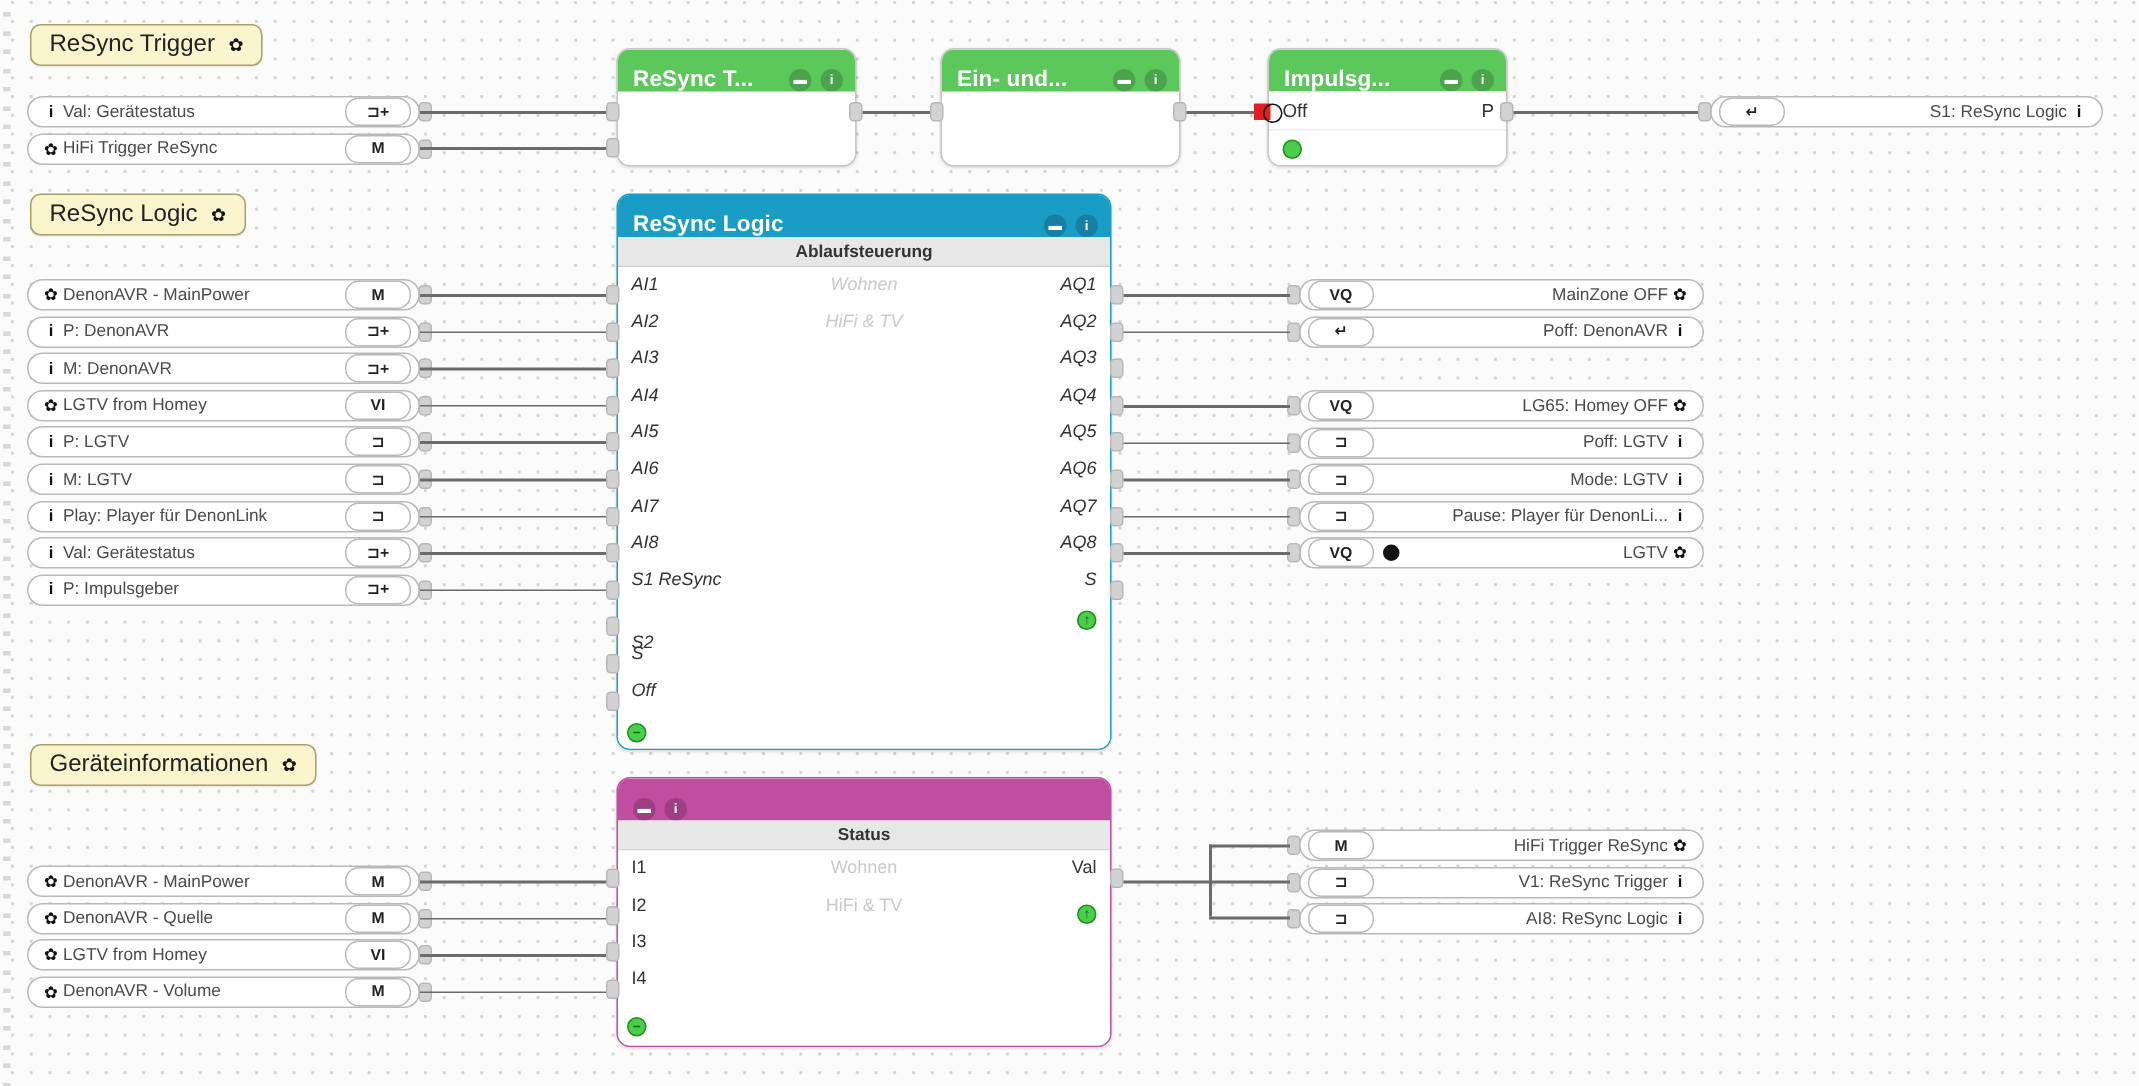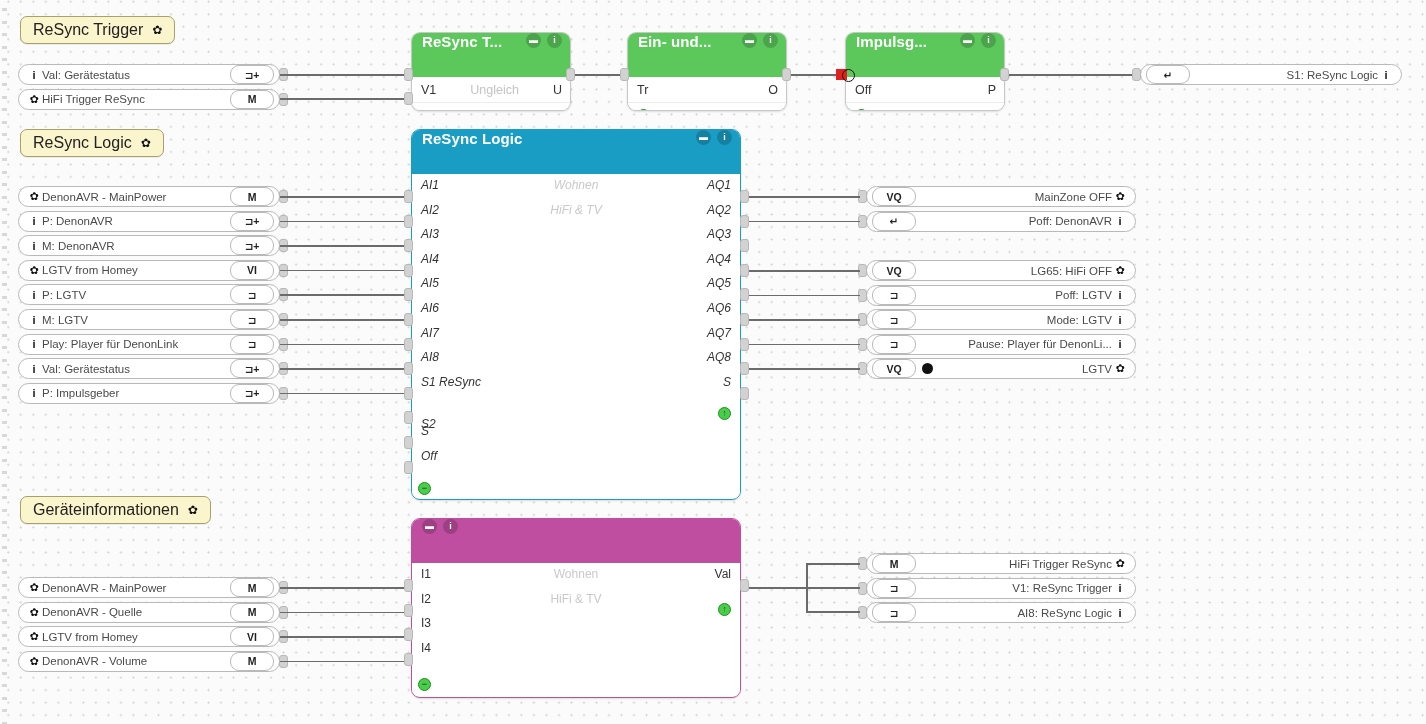--- a/index.html
+++ b/index.html
@@ -61,21 +61,21 @@
   }
 
   
   .node{
     position:absolute;border-radius:9px;background:#fff;
     border:1px solid rgba(0,0,0,.22);
     box-shadow:0 1px 2px rgba(0,0,0,.12);
     overflow:hidden;box-sizing:border-box;
   }
   .node .hdr{
-    height:44px;display:flex;align-items:flex-start;
+    height:28px;display:flex;align-items:flex-end;
     padding:0 8px 0 10px;color:#fff;font-size:15px;font-weight:bold;
     letter-spacing:.1px;
   }
   .node .hdr .ttl{flex:1 1 auto;overflow:hidden;white-space:nowrap;text-overflow:ellipsis;}
   .hicons{display:flex;gap:6px;align-items:center;}
   .hicon{
     width:15px;height:15px;border-radius:50%;
     background:rgba(0,0,0,.18);
     display:flex;align-items:center;justify-content:center;
     font-size:9px;color:#fff;font-weight:bold;line-height:1;
@@ -303,21 +303,21 @@
     </div>
     <div class="port" style="left: 858px; top: 190px;"></div>
     <div class="iorow out" style="left: 866px; top: 210.6px; width: 270px; padding-left: 3px; padding-right: 7px;">
       <span class="pill">↵</span>
       <span class="ltxt">Poff: DenonAVR</span>
       <span class="ric">i</span>
     </div>
     <div class="port" style="left: 858px; top: 214.6px;"></div>
     <div class="iorow out" style="left: 866px; top: 260px; width: 270px; padding-left: 3px; padding-right: 7px;">
       <span class="pill">VQ</span>
-      <span class="ltxt">LG65: HiFi OFF</span>
+      <span class="ltxt">LG65: Homey OFF</span>
       <span class="ric">✿</span>
     </div>
     <div class="port" style="left: 858px; top: 264px;"></div>
     <div class="iorow out" style="left: 866px; top: 284.6px; width: 270px; padding-left: 3px; padding-right: 7px;">
       <span class="pill">⊐</span>
       <span class="ltxt">Poff: LGTV</span>
       <span class="ric">i</span>
     </div>
     <div class="port" style="left: 858px; top: 288.6px;"></div>
     <div class="iorow out" style="left: 866px; top: 309.2px; width: 270px; padding-left: 3px; padding-right: 7px;">
@@ -358,53 +358,29 @@
     </div>
     <div class="port" style="left: 858px; top: 606.2px;"></div>
     <div class="node small" style="left: 411px; top: 32px; width: 160px; height: 79px;">
       <div class="hdr" style="background: rgb(92, 200, 92);">
         <span class="ttl">ReSync T...</span>
         <div class="hicons">
           <span class="hicon">▬</span>
           <span class="hicon">i</span>
         </div>
       </div>
-      <div class="body">
-        <div class="row">
-          <span class="l">V1</span>
-          <span class="m">Ungleich</span>
-          <span class="r">U</span>
-        </div>
-        <div class="row">
-          <span class="l">V2</span>
-          <span class="m"></span>
-          <span class="r"></span>
-        </div>
-      </div>
     </div>
     <div class="node small" style="left: 627px; top: 32px; width: 160px; height: 79px;">
       <div class="hdr" style="background: rgb(92, 200, 92);">
         <span class="ttl">Ein- und...</span>
         <div class="hicons">
           <span class="hicon">▬</span>
           <span class="hicon">i</span>
         </div>
       </div>
-      <div class="body">
-        <div class="row">
-          <span class="l">Tr</span>
-          <span class="m"></span>
-          <span class="r">O</span>
-        </div>
-        <div class="row">
-          <span class="l"><span style="display:inline-block;width:11px;height:11px;border-radius:50%;background:#4ccc4c;border:1.5px solid #149414;position:relative;top:1px"></span></span>
-          <span class="m"></span>
-          <span class="r"></span>
-        </div>
-      </div>
     </div>
     <div class="node small" style="left: 845px; top: 32px; width: 160px; height: 79px;">
       <div class="hdr" style="background: rgb(92, 200, 92);">
         <span class="ttl">Impulsg...</span>
         <div class="hicons">
           <span class="hicon">▬</span>
           <span class="hicon">i</span>
         </div>
       </div>
       <div class="body">
@@ -421,20 +397,21 @@
       </div>
     </div>
     <div class="node" style="left: 411px; top: 129px; width: 330px; height: 371px; border-color: rgb(26, 157, 196);">
       <div class="hdr" style="background: rgb(26, 157, 196);">
         <span class="ttl">ReSync Logic</span>
         <div class="hicons">
           <span class="hicon">▬</span>
           <span class="hicon">i</span>
         </div>
       </div>
+      <div class="sub">Ablaufsteuerung</div>
       <div class="body" style="height: 324px; font-style: italic;">
         <div class="lbl" style="top: 4px;">AI1</div>
         <div class="lbl" style="top: 28.6px;">AI2</div>
         <div class="lbl" style="top: 53.2px;">AI3</div>
         <div class="lbl" style="top: 77.8px;">AI4</div>
         <div class="lbl" style="top: 102.4px;">AI5</div>
         <div class="lbl" style="top: 127px;">AI6</div>
         <div class="lbl" style="top: 151.6px;">AI7</div>
         <div class="lbl" style="top: 176.2px;">AI8</div>
         <div class="lbl" style="top: 200.8px;">S1 ReSync</div>
@@ -454,20 +431,21 @@
         <div class="clbl" style="top: 28.6px;">HiFi &amp; TV</div>
       </div>
     </div>
     <div class="node" style="left: 411px; top: 518px; width: 330px; height: 180px; border-color: rgb(191, 77, 160);">
       <div class="hdr" style="background: rgb(191, 77, 160);">
         <div class="hicons">
           <span class="hicon">▬</span>
           <span class="hicon">i</span>
         </div>
       </div>
+      <div class="sub">Status</div>
       <div class="body" style="height: 133px;">
         <div class="lbl" style="top: 4px;">I1</div>
         <div class="lbl" style="top: 28.6px;">I2</div>
         <div class="lbl" style="top: 53.2px;">I3</div>
         <div class="lbl" style="top: 77.8px;">I4</div>
         <div class="rlbl" style="top: 4px;">Val</div>
         <div class="clbl" style="top: 4px;">Wohnen</div>
         <div class="clbl" style="top: 28.6px;">HiFi &amp; TV</div>
       </div>
     </div>

